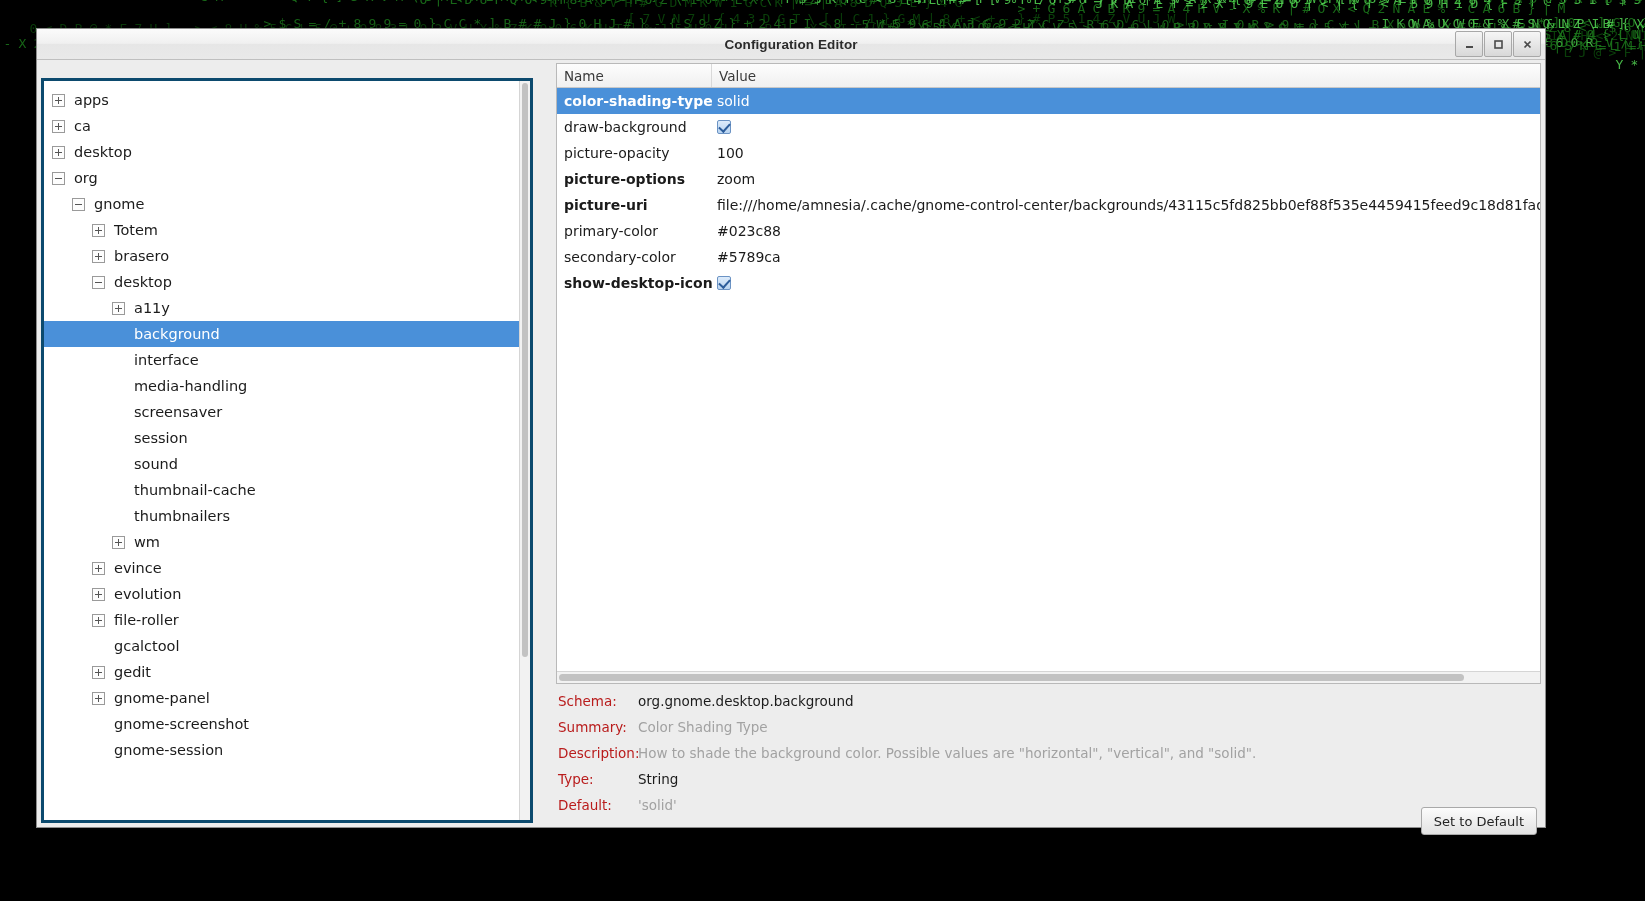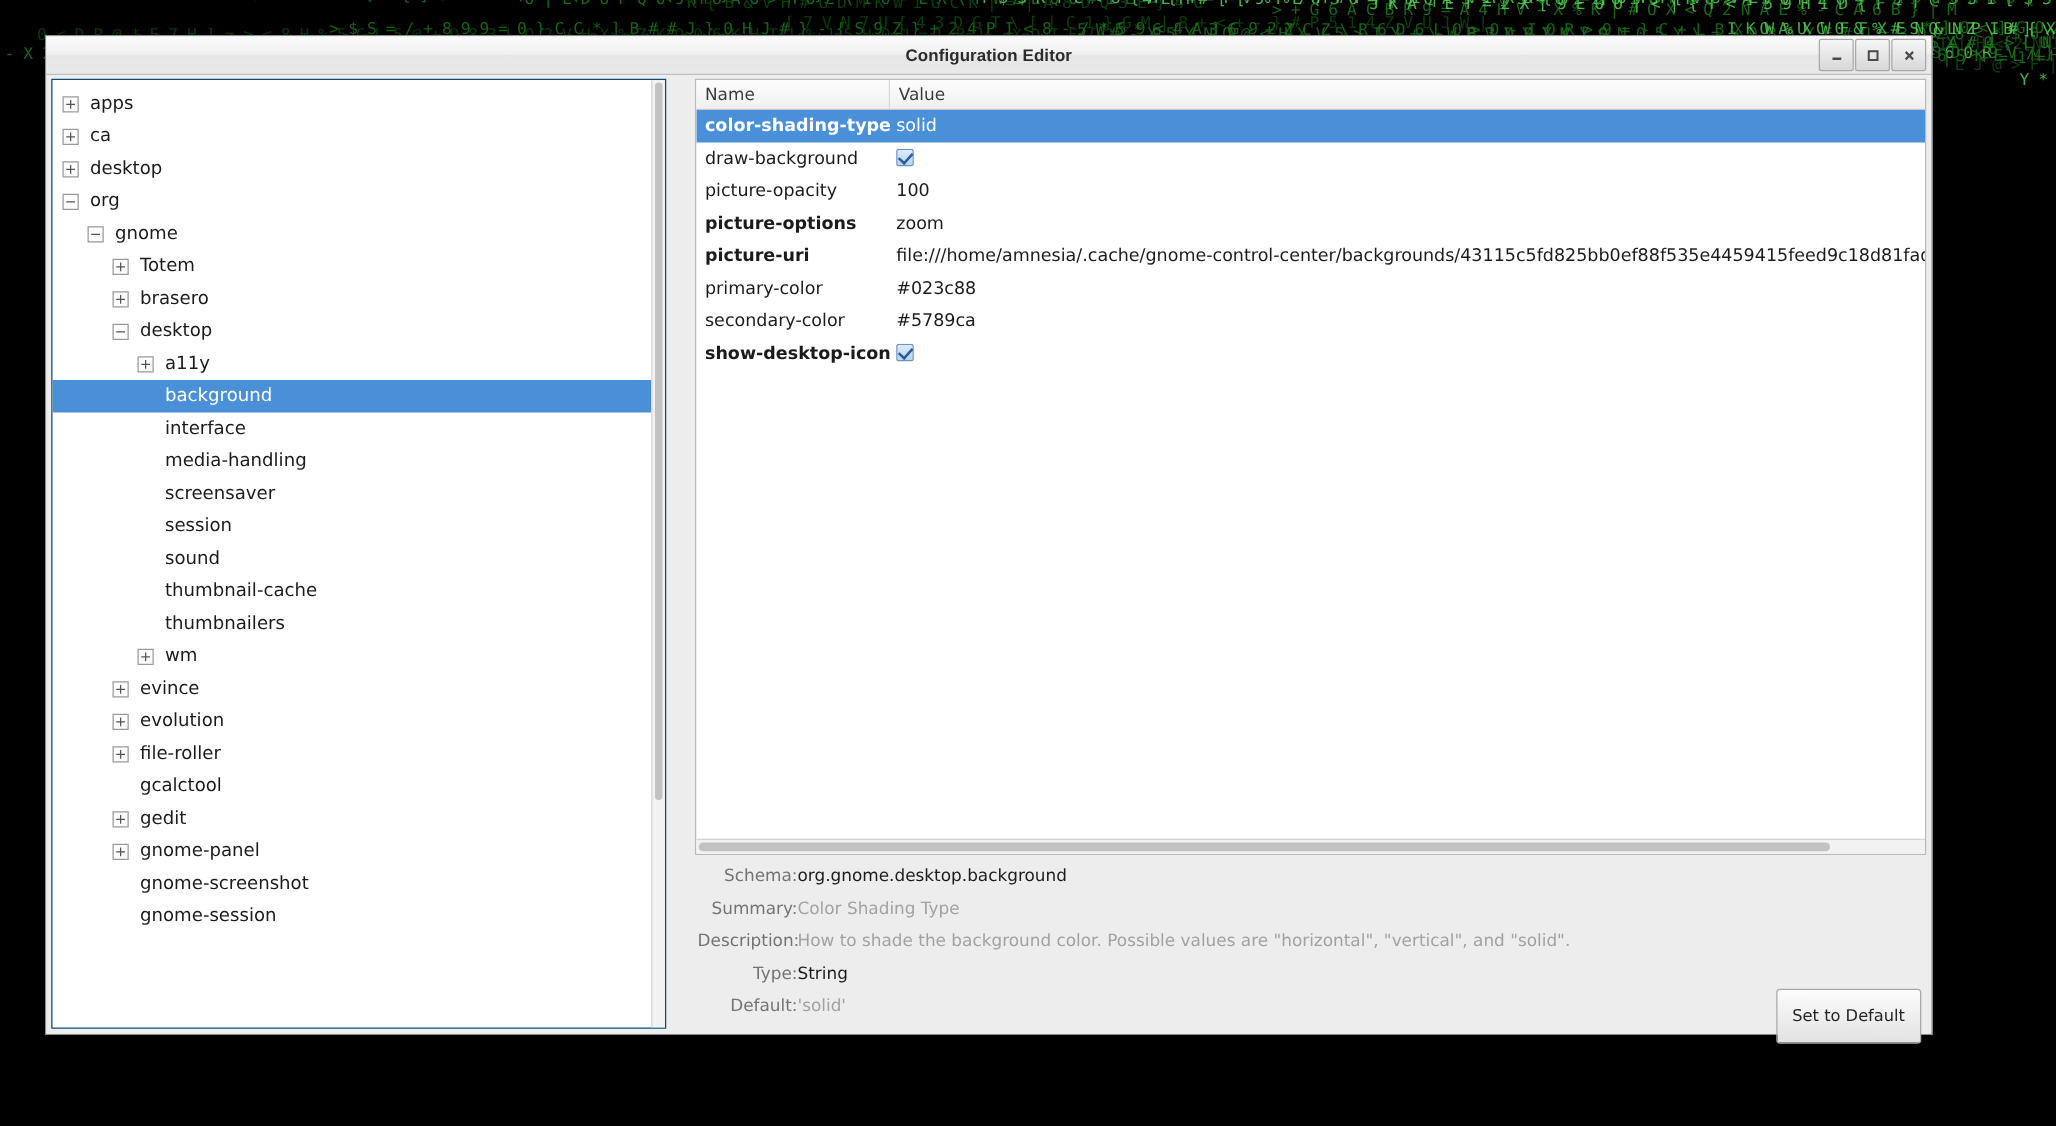--- a/index.html
+++ b/index.html
@@ -87,24 +87,25 @@
     padding: 3px 4px 4px 4px;
     gap: 0;
     min-height: 0;
   }
 
   
   #tree-pane {
     width: 492px;
     flex: 0 0 492px;
     background: #ffffff;
-    border: 1px solid #0c4a6e;
+    border: 3px solid #0c4a6e;
     position: relative;
     overflow: hidden;
     display: flex;
+    margin-top: 15px;
   }
   #tree-scroll {
     flex: 1;
     overflow: hidden;
     padding-top: 6px;
     position: relative;
   }
   .tree-row {
     height: 26px;
     display: flex;
@@ -271,32 +272,31 @@
   }
   .drow {
     display: flex;
     align-items: baseline;
     height: 26px;
     font-size: 13.5px;
     font-family: "DejaVu Sans", sans-serif;
   }
   .dlabel {
     width: 80px; flex: 0 0 80px;
-    color: #737373;
+    color: #b91c1c;
     white-space: nowrap;
-    text-align: right;
   }
   .dvalue { color: #1b1b1b; white-space: nowrap; }
   .dvalue.muted { color: #a2a2a2; }
 
   #set-default-btn {
     position: absolute;
     right: 4px;
     bottom: -12px;
-    height: 44px;
+    height: 28px;
     padding: 0 12px;
     font-size: 13px;
     font-family: "DejaVu Sans", sans-serif;
     color: #242424;
     background: linear-gradient(to bottom, #fcfcfc, #e2e2e2);
     border: 1px solid #a9a9a9;
     border-radius: 3px;
     cursor: pointer;
     white-space: nowrap;
   }

